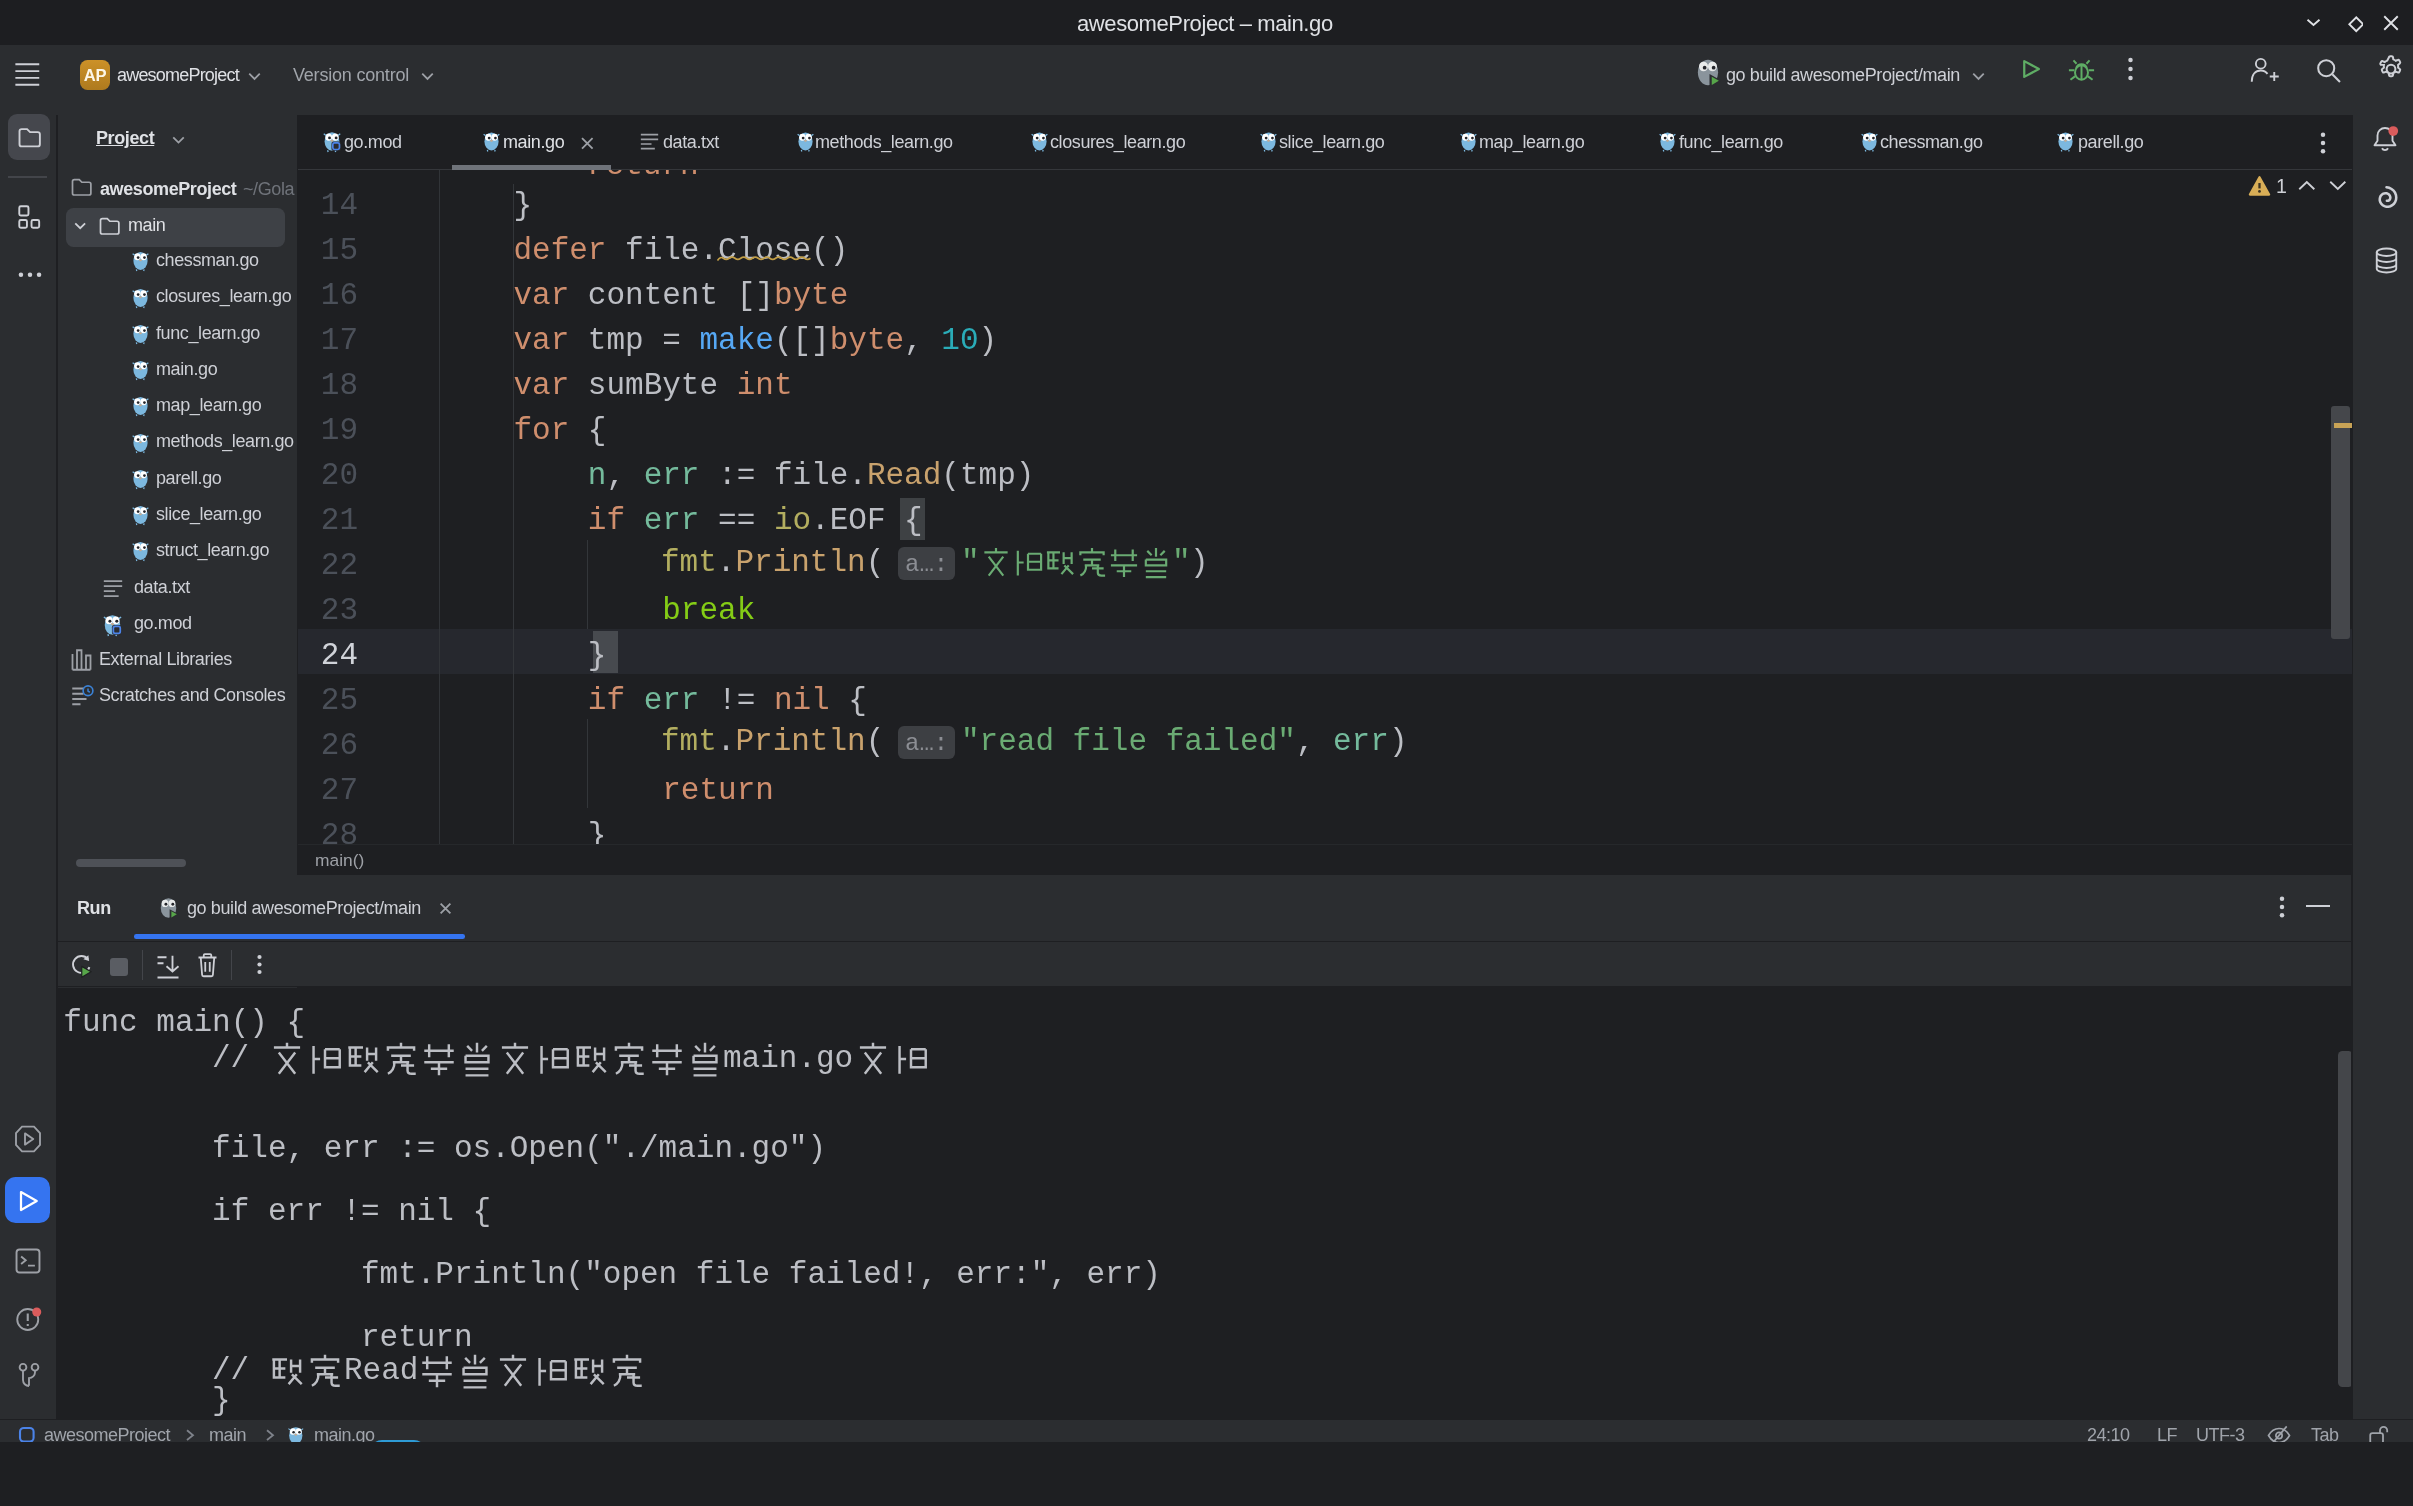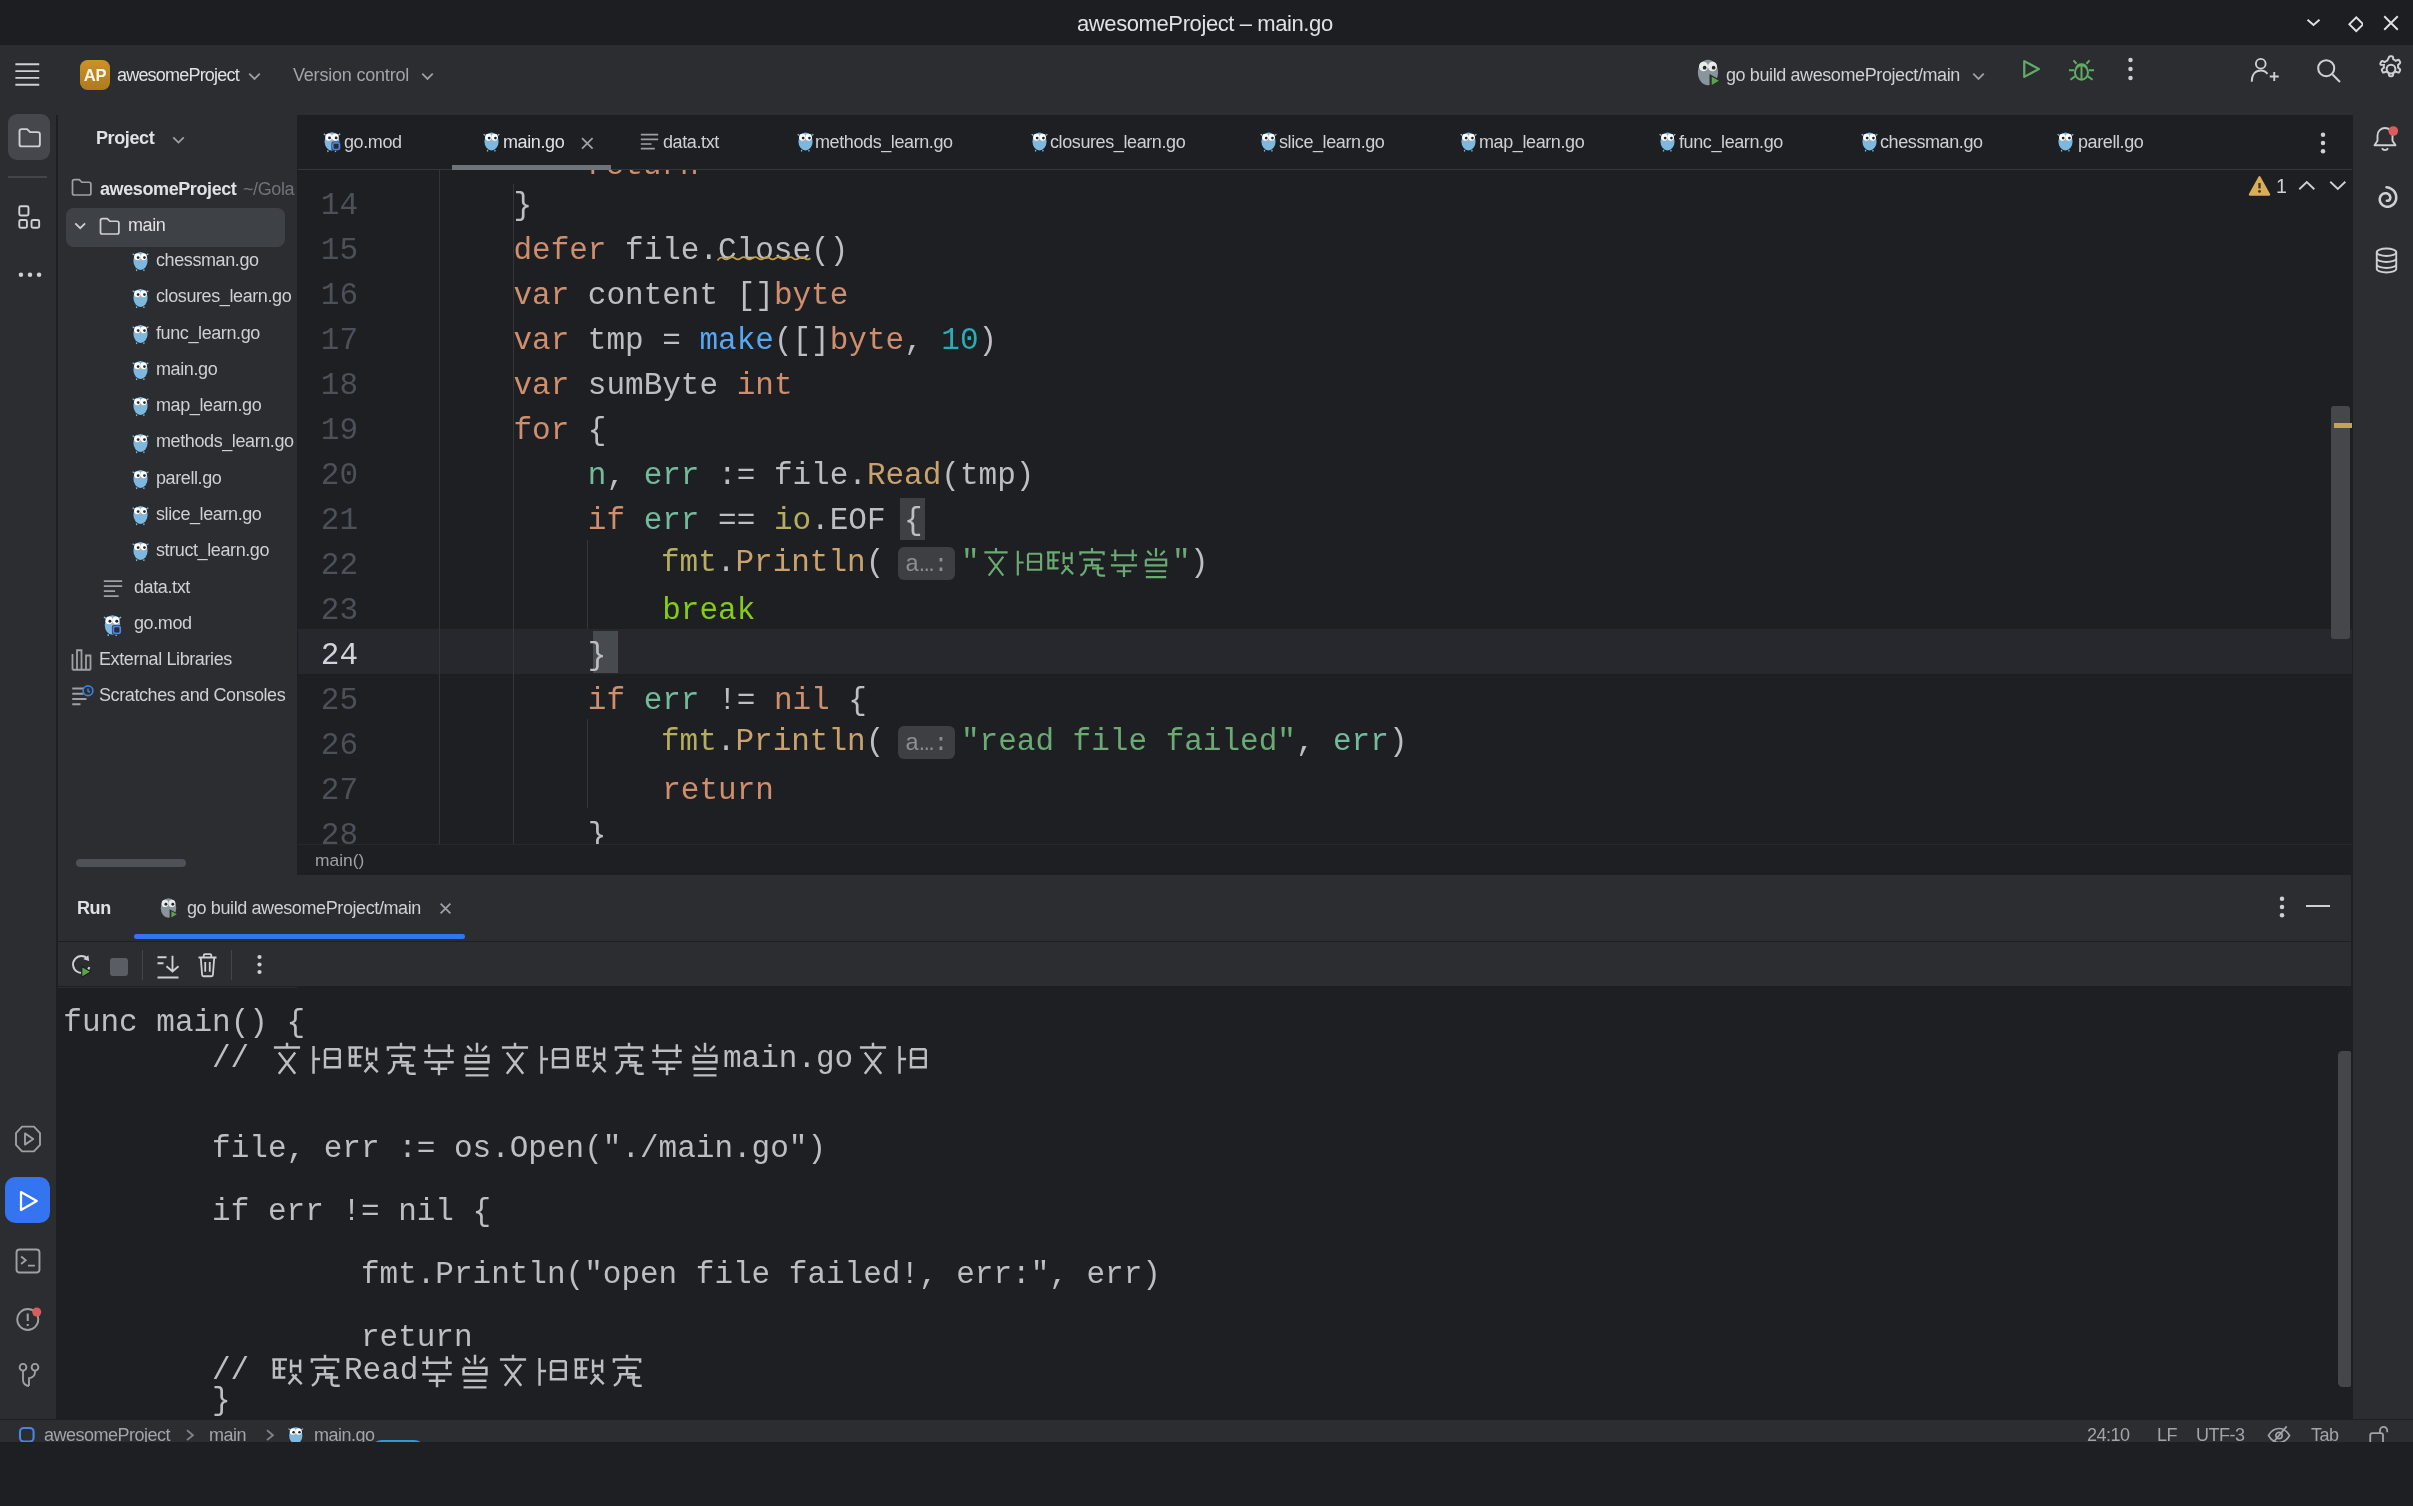--- a/index.html
+++ b/index.html
@@ -159,21 +159,21 @@
       <circle cx="17" cy="18" r="14" fill="none" stroke="#9DA0A6" stroke-width="2.5"></circle>
       <path d="M17 10 v10 M17 24 v2.5" stroke="#9DA0A6" stroke-width="2.8"></path>
       <circle cx="29" cy="8" r="6" fill="#DB5C5C"></circle>
     </svg>
 <svg class="icon" style="left:16.6px;top:1362px" width="24" height="27" viewBox="0 0 32 36" fill="none" stroke="#9DA0A6" stroke-width="2.5">
       <circle cx="8" cy="7" r="4.5"></circle>
       <circle cx="24" cy="7" r="4.5"></circle>
       <path d="M8 11.5 V24 M8 24 a8 8 0 0 0 8 8 M24 11.5 v2 a8 8 0 0 1 -8 8 v10"></path>
     </svg>
 <div class="abs" style="left:58px;top:115px;width:239px;height:1304px;background:#2B2D30;"></div>
-<div class="abs uib" style="left:96px;top:128px;">Project</div>
+<div class="abs uib" style="left:96px;top:128px;text-decoration:underline;">Project</div>
 <svg class="icon" style="left:171px;top:135px" width="15" height="10.6" viewBox="0 0 20 14">
       <path d="M3 3 l7 7 7-7" stroke="#9DA0A6" stroke-width="2.4" fill="none"></path>
     </svg>
 <svg class="icon" style="left:71px;top:177px" width="21" height="21" viewBox="0 0 28 28" fill="none" stroke="#9DA0A6" stroke-width="2.3">
       <path d="M2 6 a2.5 2.5 0 0 1 2.5 -2.5 h6.5 l3.5 3.5 h9.5 a2.5 2.5 0 0 1 2.5 2.5 v12 a2.5 2.5 0 0 1 -2.5 2.5 h-19.5 a2.5 2.5 0 0 1 -2.5 -2.5 Z"></path>
     </svg>
 <div class="abs uib" style="left:100px;top:179px;">awesomeProject</div>
 <div class="abs ui" style="left:243px;top:179px;color:#6F737A;">~/Gola</div>
 <div class="abs" style="left:66px;top:208px;width:219px;height:39px;border-radius:7.6px;background:#3E4146;"></div>
 <svg class="icon" style="left:73px;top:221px" width="14.4" height="10.6" viewBox="0 0 19 14">

